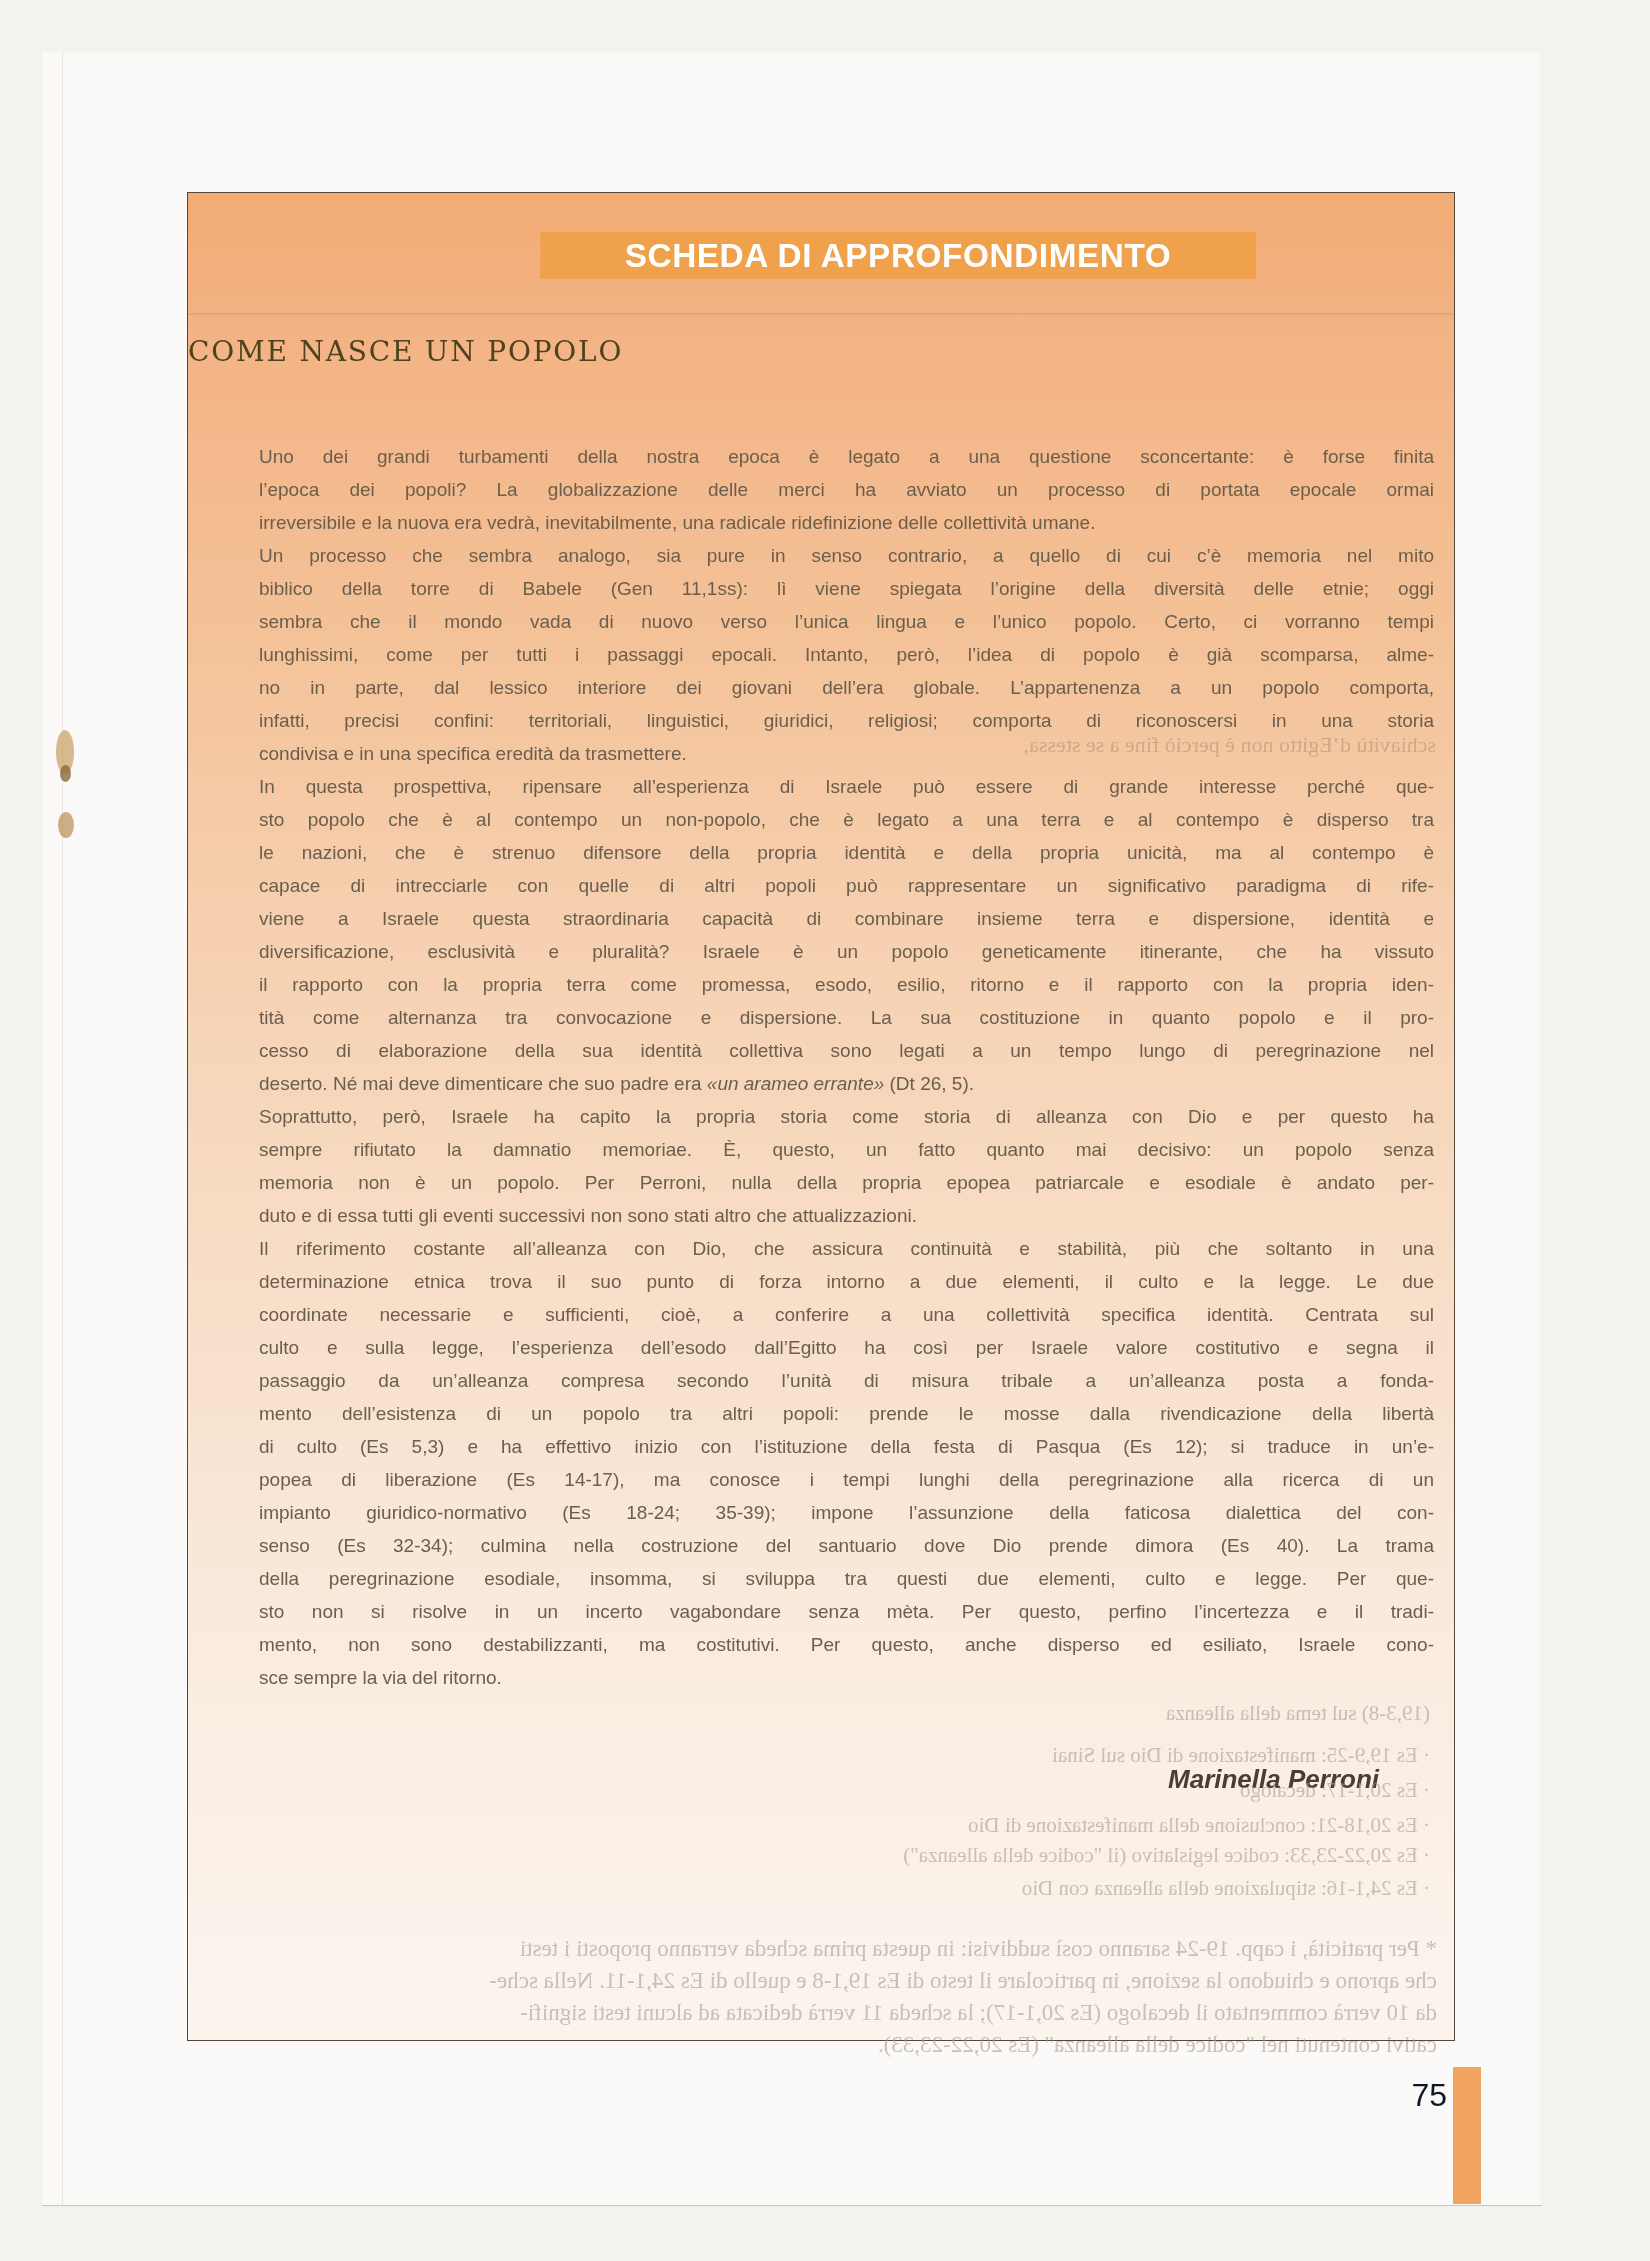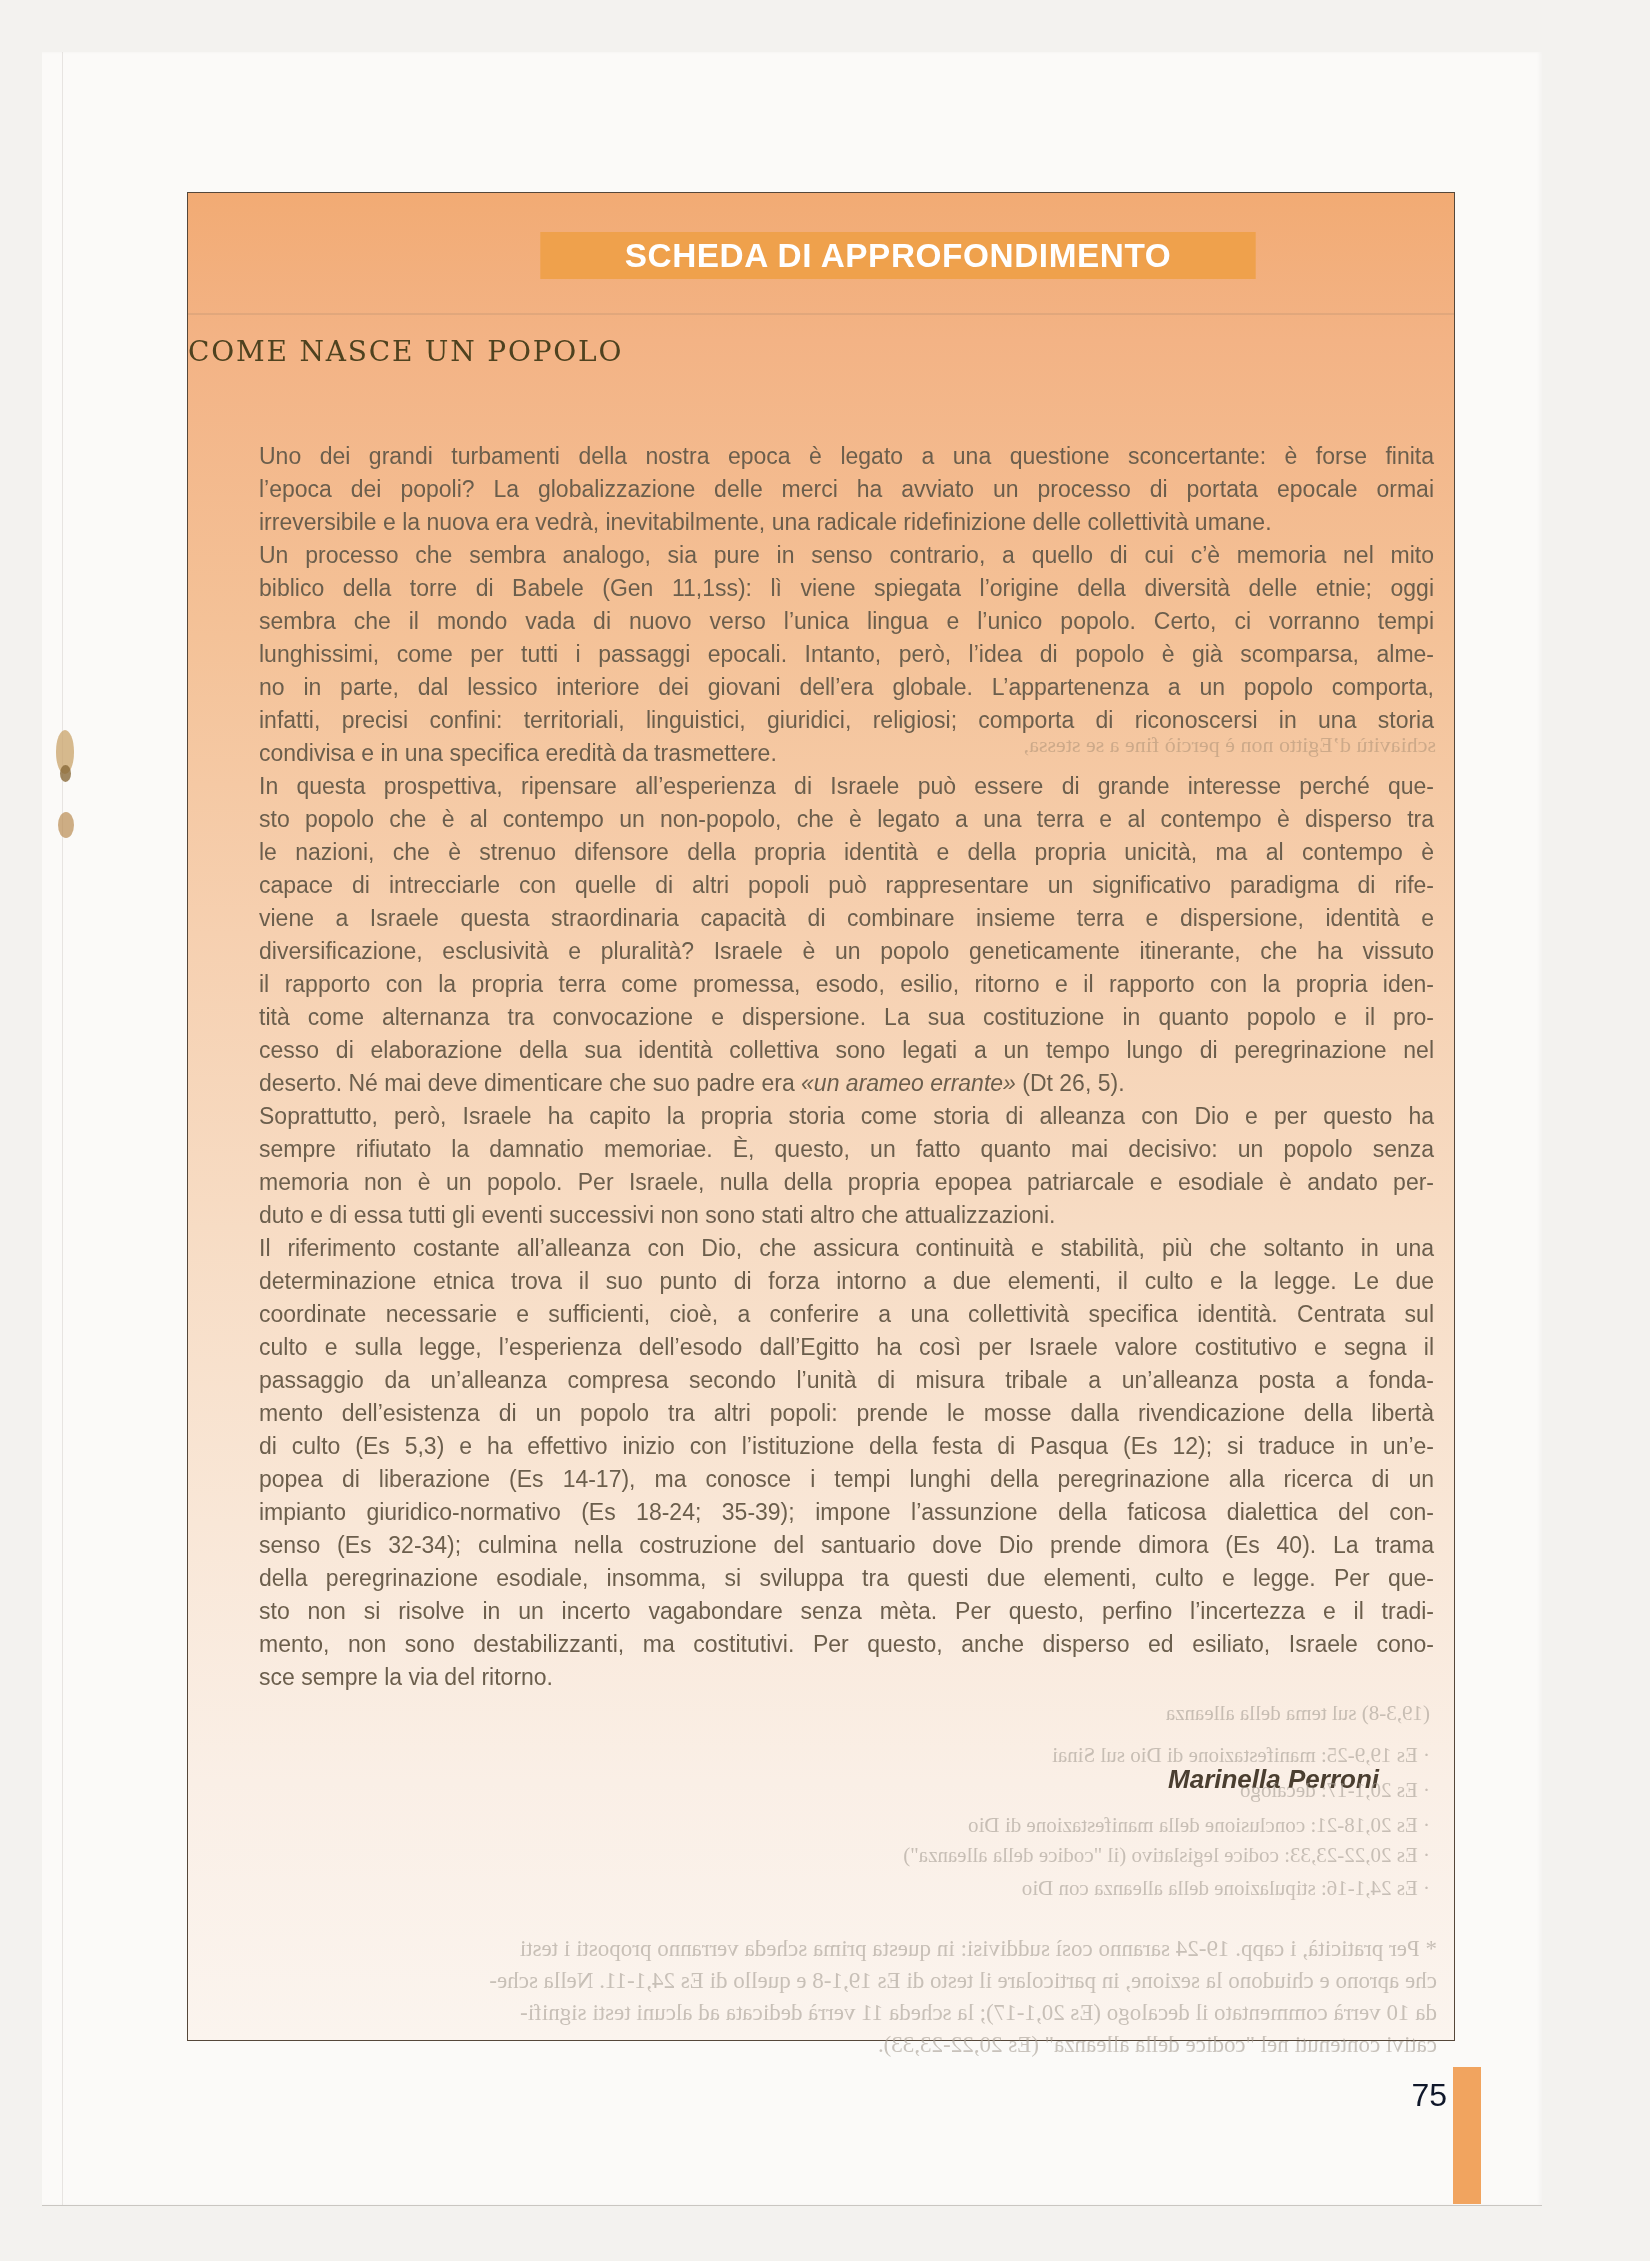--- a/index.html
+++ b/index.html
@@ -42,21 +42,21 @@
     position:absolute;left:0;top:142px;width:100%;
     text-align:left;
     font-family:"DejaVu Serif",serif;
     font-size:28px;letter-spacing:1.8px;color:#4e421f;
   }
   .body-block{
     position:absolute;left:71px;top:247px;width:1175px;
     color:#6b5e4c;
   }
   .bl{
-    height:33px;line-height:33px;font-size:23px;
+    height:33px;line-height:33px;font-size:19px;
     text-align:justify;text-align-last:justify;
     overflow:visible;white-space:normal;
   }
   .bl.last{text-align-last:left;}
   .bl em{}
   .signature{
     position:absolute;left:0;top:1571px;width:100%;
     padding-right:75px;box-sizing:border-box;text-align:right;
     font-size:26px;font-weight:bold;font-style:italic;color:#4a3e30;
   }
@@ -111,21 +111,21 @@
         <div class="bl">le nazioni, che è strenuo difensore della propria identità e della propria unicità, ma al contempo è</div>
         <div class="bl">capace di intrecciarle con quelle di altri popoli può rappresentare un significativo paradigma di rife-</div>
         <div class="bl">viene a Israele questa straordinaria capacità di combinare insieme terra e dispersione, identità e</div>
         <div class="bl">diversificazione, esclusività e pluralità? Israele è un popolo geneticamente itinerante, che ha vissuto</div>
         <div class="bl">il rapporto con la propria terra come promessa, esodo, esilio, ritorno e il rapporto con la propria iden-</div>
         <div class="bl">tità come alternanza tra convocazione e dispersione. La sua costituzione in quanto popolo e il pro-</div>
         <div class="bl">cesso di elaborazione della sua identità collettiva sono legati a un tempo lungo di peregrinazione nel</div>
         <div class="bl last">deserto. Né mai deve dimenticare che suo padre era <em>«un arameo errante»</em> (Dt 26, 5).</div>
         <div class="bl">Soprattutto, però, Israele ha capito la propria storia come storia di alleanza con Dio e per questo ha</div>
         <div class="bl">sempre rifiutato la damnatio memoriae. È, questo, un fatto quanto mai decisivo: un popolo senza</div>
-        <div class="bl">memoria non è un popolo. Per Israele, nulla della propria epopea patriarcale e esodiale è andato per-</div>
+        <div class="bl">memoria non è un popolo. Per Perroni, nulla della propria epopea patriarcale e esodiale è andato per-</div>
         <div class="bl last">duto e di essa tutti gli eventi successivi non sono stati altro che attualizzazioni.</div>
         <div class="bl">Il riferimento costante all’alleanza con Dio, che assicura continuità e stabilità, più che soltanto in una</div>
         <div class="bl">determinazione etnica trova il suo punto di forza intorno a due elementi, il culto e la legge. Le due</div>
         <div class="bl">coordinate necessarie e sufficienti, cioè, a conferire a una collettività specifica identità. Centrata sul</div>
         <div class="bl">culto e sulla legge, l’esperienza dell’esodo dall’Egitto ha così per Israele valore costitutivo e segna il</div>
         <div class="bl">passaggio da un’alleanza compresa secondo l’unità di misura tribale a un’alleanza posta a fonda-</div>
         <div class="bl">mento dell’esistenza di un popolo tra altri popoli: prende le mosse dalla rivendicazione della libertà</div>
         <div class="bl">di culto (Es 5,3) e ha effettivo inizio con l’istituzione della festa di Pasqua (Es 12); si traduce in un’e-</div>
         <div class="bl">popea di liberazione (Es 14-17), ma conosce i tempi lunghi della peregrinazione alla ricerca di un</div>
         <div class="bl">impianto giuridico-normativo (Es 18-24; 35-39); impone l’assunzione della faticosa dialettica del con-</div>

